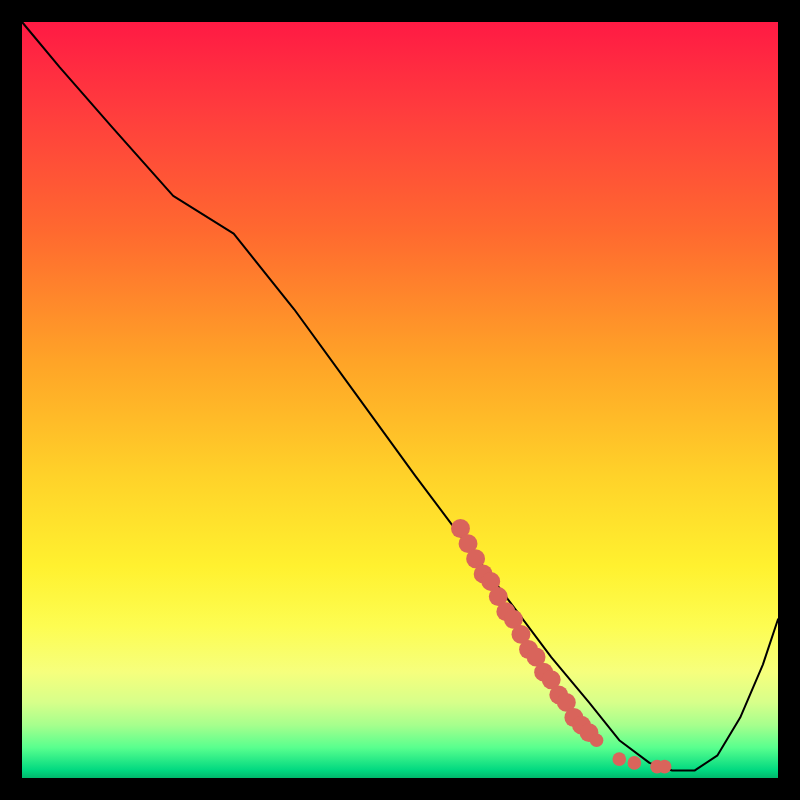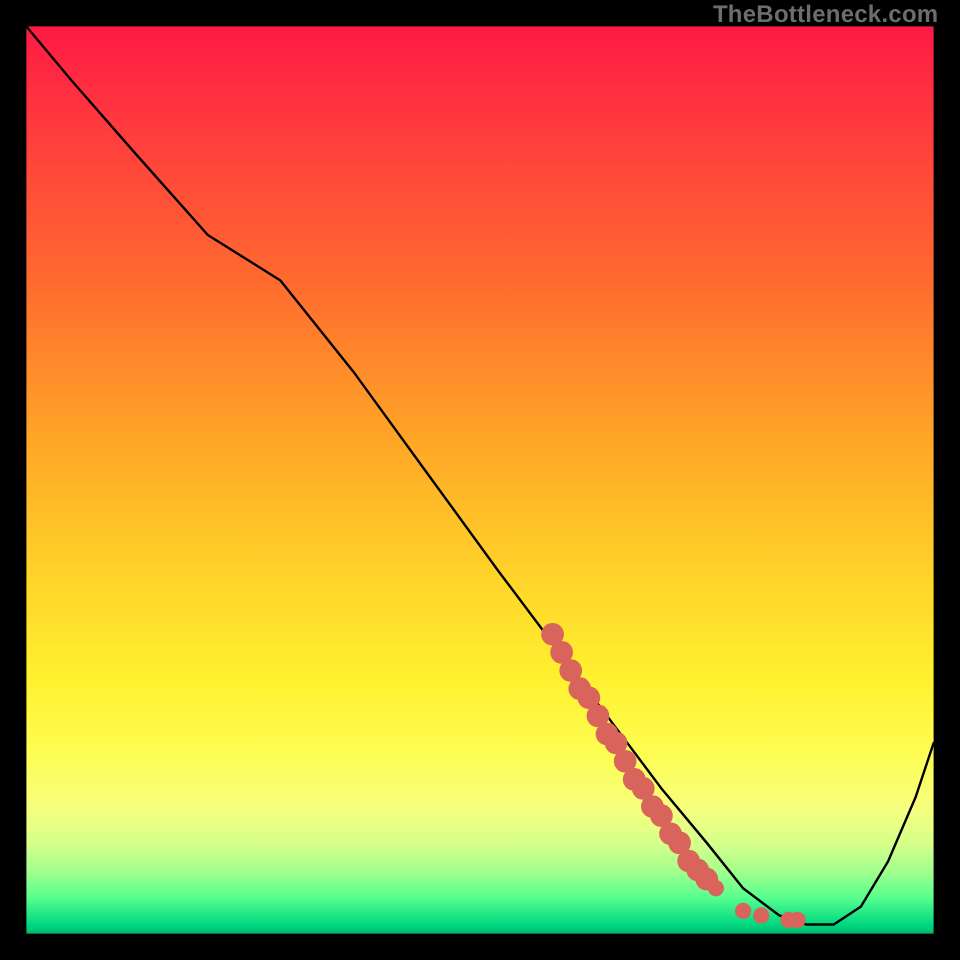--- a/index.html
+++ b/index.html
@@ -87,14 +87,13 @@
         <circle cx="74.00" cy="93.00" r="1.25" fill="#d9645b"></circle>
         <circle cx="75.00" cy="94.00" r="1.25" fill="#d9645b"></circle>
         <circle cx="76.00" cy="95.00" r="0.9" fill="#d9645b"></circle>
         <circle cx="79.00" cy="97.50" r="0.9" fill="#d9645b"></circle>
         <circle cx="81.00" cy="98.00" r="0.9" fill="#d9645b"></circle>
         <circle cx="84.00" cy="98.50" r="0.9" fill="#d9645b"></circle>
         <circle cx="85.00" cy="98.50" r="0.9" fill="#d9645b"></circle>
       </g>
   </svg>
 
-  <div class="attribution">TheBottleneck.com</div>
 </div>
 
 </body></html>

